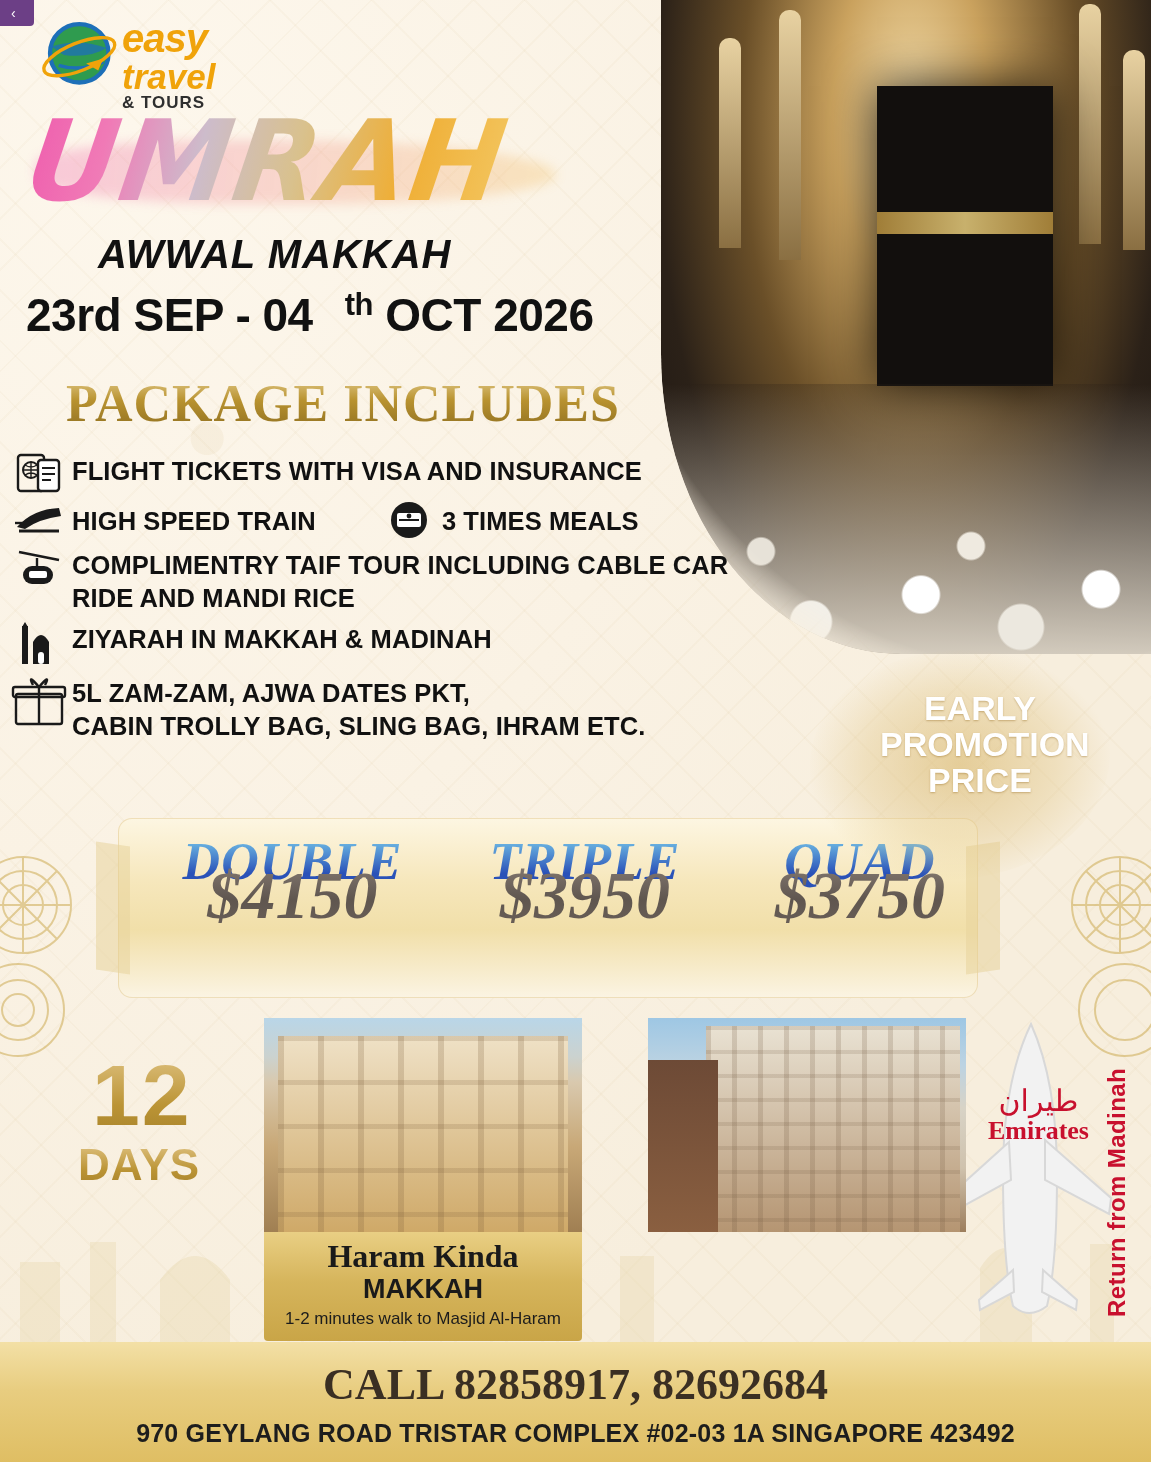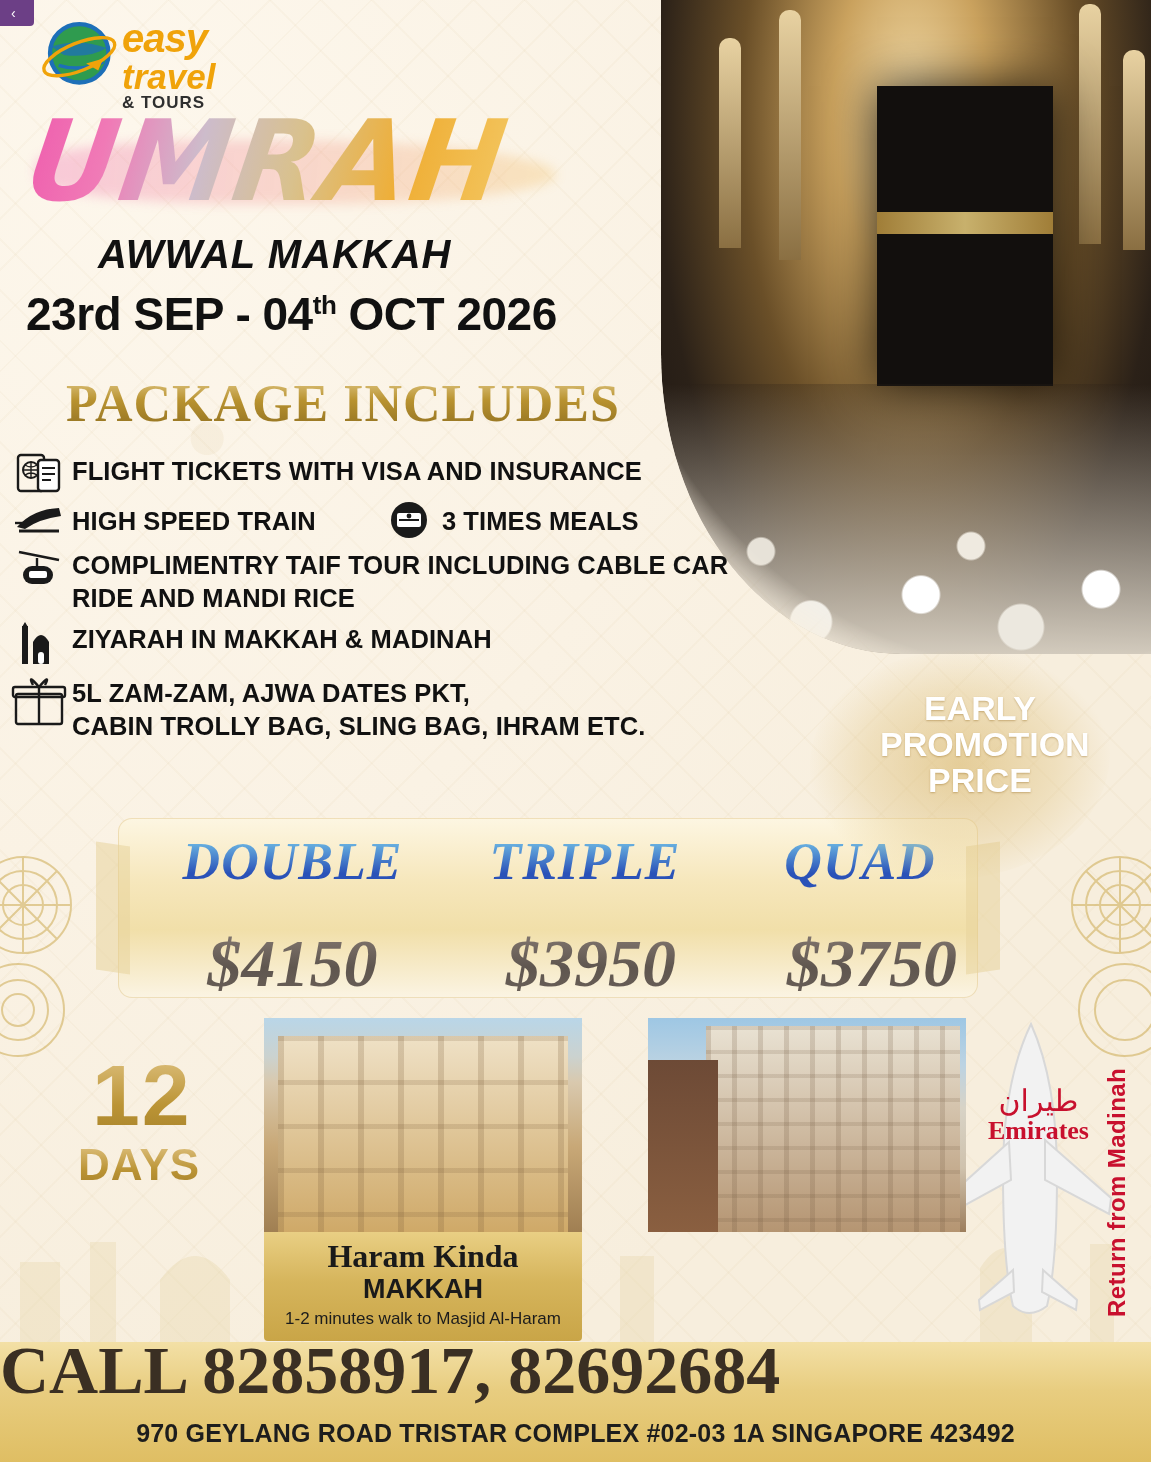--- a/index.html
+++ b/index.html
@@ -51,21 +51,21 @@
     filter:blur(6px);border-radius:40% 60% 50% 45%;opacity:.55;
   }
   .awwal{
     position:absolute;left:98px;top:232px;font-size:40px;font-weight:bold;font-style:italic;
     color:#111;letter-spacing:1px;z-index:16;font-family:"Liberation Sans",sans-serif;
   }
   .dates{
     position:absolute;left:26px;top:287px;font-size:46px;font-weight:bold;color:#111;
     letter-spacing:-.5px;z-index:16;
   }
-  .dates sup{font-size:26px;}
+  .dates sup{font-size:31px;margin-left:32px;}
   
   .photo{
     position:absolute;right:-10px;top:-6px;width:500px;height:660px;z-index:10;
     border-radius:0 0 0 240px/0 0 0 300px;
     overflow:hidden;
     -webkit-mask-image:radial-gradient(120% 100% at 75% 30%, #000 72%, transparent 80%);
             mask-image:radial-gradient(120% 100% at 75% 30%, #000 72%, transparent 80%);
     background:
       radial-gradient(ellipse at 50% 18%, #f3dca9 0%, #caa25e 22%, #6a4f28 48%, #2b2118 72%, #191411 100%);
   }
@@ -129,21 +129,21 @@
   .price-band:before,.price-band:after{
     content:"";position:absolute;top:26px;width:34px;height:128px;background:#e8d49c;opacity:.55;
   }
   .price-band:before{left:-22px;transform:skewY(8deg);}
   .price-band:after{right:-22px;transform:skewY(-8deg);}
   .plabels{position:absolute;left:140px;top:832px;width:880px;z-index:16;display:flex;}
   .plabel{font-size:52px;font-weight:bold;font-style:italic;font-family:"Liberation Serif",serif;letter-spacing:1px;}
   .pl1{width:305px;text-align:center;background:linear-gradient(180deg,#7fd4ef,#2a52b8 70%);-webkit-background-clip:text;background-clip:text;color:transparent;}
   .pl2{width:280px;text-align:center;background:linear-gradient(180deg,#7fd4ef,#2a52b8 70%);-webkit-background-clip:text;background-clip:text;color:transparent;}
   .pl3{width:270px;text-align:center;background:linear-gradient(180deg,#7fd4ef,#2a52b8 70%);-webkit-background-clip:text;background-clip:text;color:transparent;}
-  .pvals{position:absolute;left:140px;top:924px;width:880px;z-index:16;display:flex;gap:6px;}
+  .pvals{position:absolute;left:140px;top:856px;width:880px;z-index:16;display:flex;}
   .pval{font-size:68px;font-weight:bold;font-style:italic;font-family:"Liberation Serif",serif;
     background:linear-gradient(180deg,#8c8078 0%,#5f564f 55%,#6d625a 100%);
     -webkit-background-clip:text;background-clip:text;color:transparent;}
   .pv1{width:305px;text-align:center;}
   .pv2{width:280px;text-align:center;}
   .pv3{width:270px;text-align:center;}
   
   .mandala{position:absolute;z-index:8;opacity:.5;}
   .mandala.left{left:-52px;top:845px;}
   .mandala.right{right:-44px;top:845px;}
@@ -203,22 +203,22 @@
   }
   
   .footer{
     position:absolute;left:0;bottom:0;width:100%;height:120px;z-index:18;
     background:linear-gradient(180deg,#f3e0a6 0%, #e8cd80 40%, #dfbe63 100%);
   }
   .foot-skyline{
     position:absolute;left:0;bottom:120px;width:100%;height:150px;z-index:6;opacity:.45;
   }
   .call{
-    position:absolute;left:0;bottom:52px;width:100%;z-index:20;
-    font-size:68px;font-weight:bold;font-family:"Liberation Serif",serif;color:#3a2f23;
+    position:absolute;left:0;bottom:52px;width:100%;text-align:center;z-index:20;
+    font-size:44px;font-weight:bold;font-family:"Liberation Serif",serif;color:#3a2f23;
   }
   .addr{
     position:absolute;left:0;bottom:14px;width:100%;text-align:center;z-index:20;
     font-size:25px;font-weight:bold;color:#1d1d1d;letter-spacing:.2px;
   }
 </style>
 </head>
 <body>
 
 <div class="pattern"></div>

